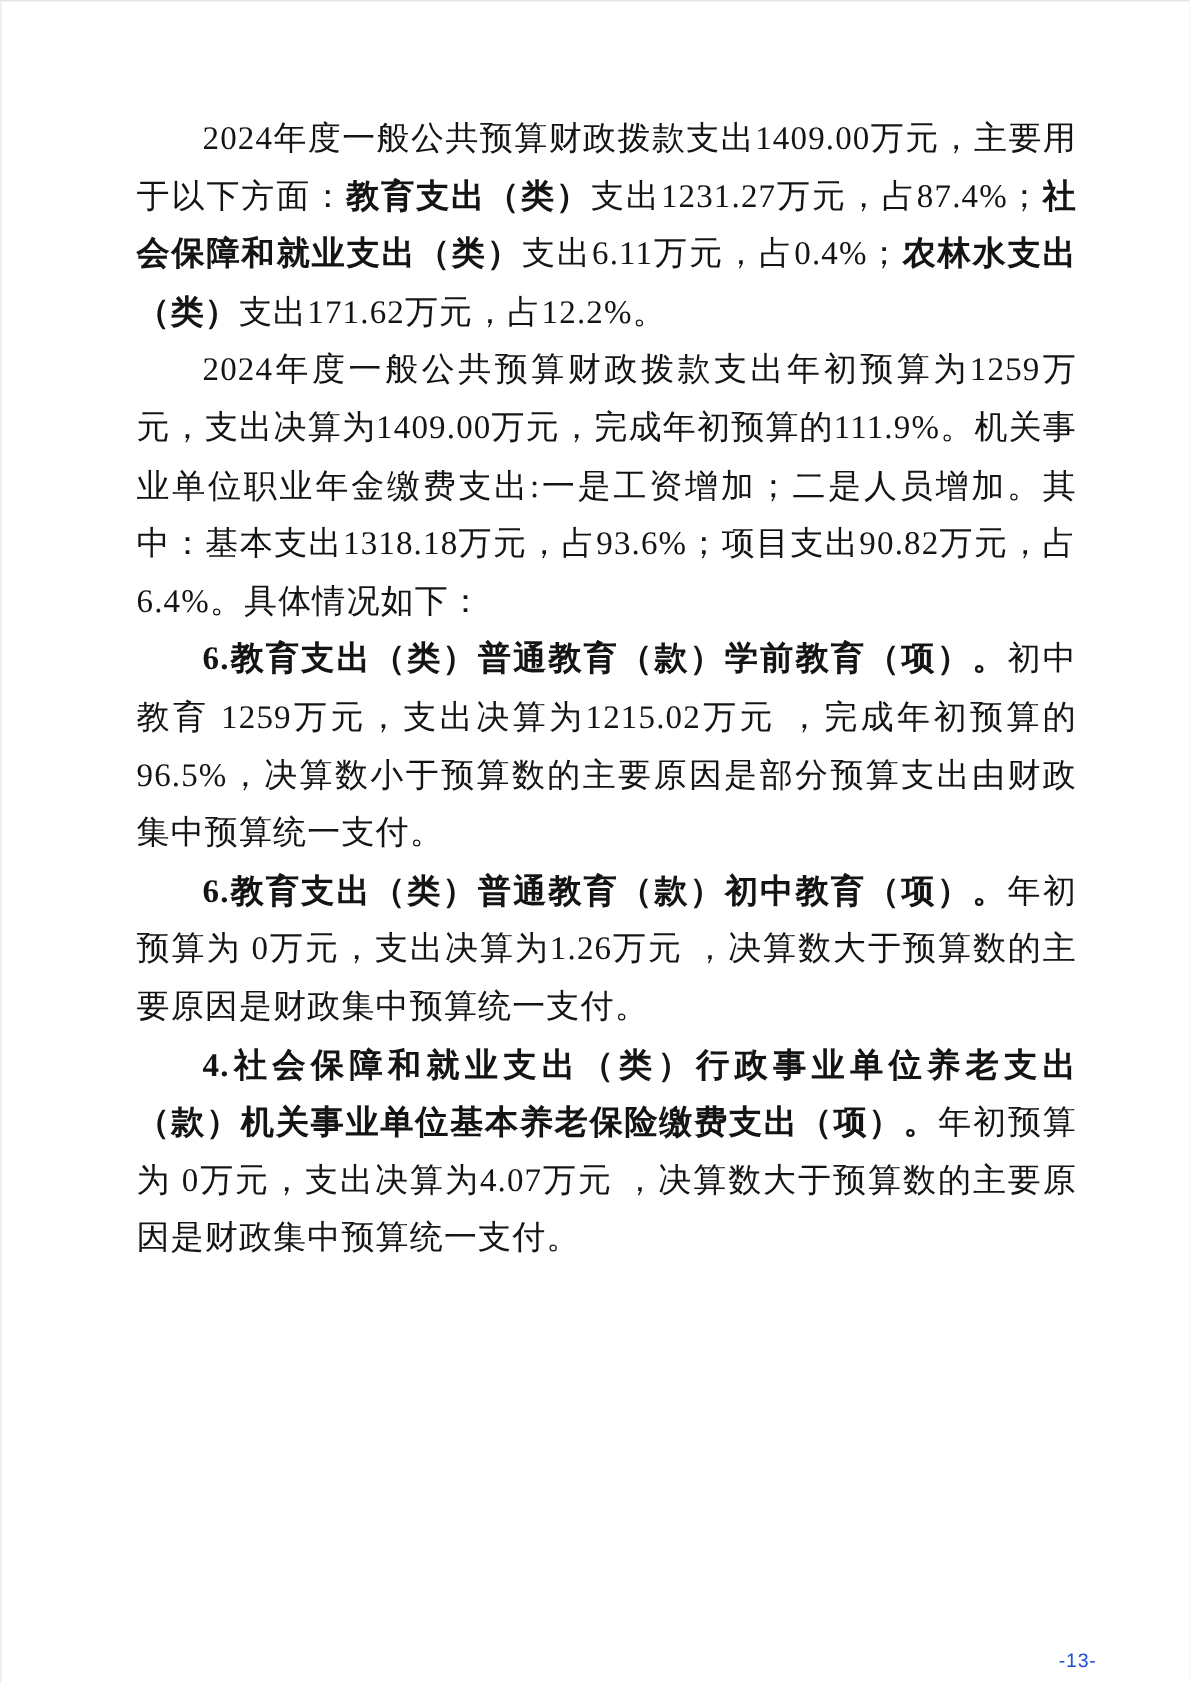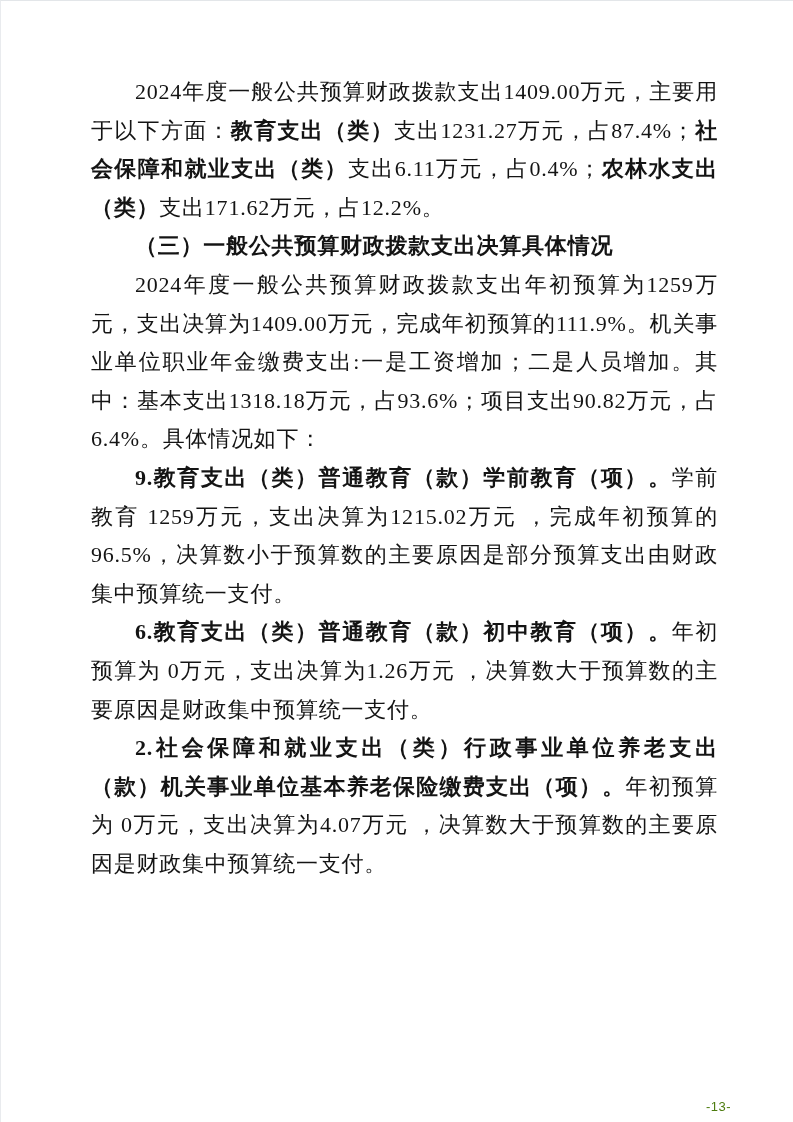--- a/index.html
+++ b/index.html
@@ -35,40 +35,39 @@
     text-indent: 2em;
   }
   .b { font-weight: bold; }
   .heading { font-weight: bold; }
   .footer {
     position: absolute;
     right: 62px;
     bottom: 8px;
     font-size: 13px;
     letter-spacing: 0.5px;
-    color: #4d7c0f;
+    color: #1d4ed8;
     font-family: "Liberation Sans", "DejaVu Sans", sans-serif;
   }
 </style>
 </head>
 <body>
 
 <div class="page">
   <div class="content">
 
     <p><span>2024年度一般公共预算财政拨款支出1409.00万元，主要用于以下方面：</span><span class="b">教育支出（类）</span><span>支出1231.27万元，占87.4%；</span><span class="b">社会保障和就业支出（类）</span><span>支出6.11万元，占0.4%；</span><span class="b">农林水支出（类）</span><span>支出171.62万元，占12.2%。</span></p>
 
-    <p class="heading"><span>（三）一般公共预算财政拨款支出决算具体情况</span></p>
 
     <p><span>2024年度一般公共预算财政拨款支出年初预算为1259万元，支出决算为1409.00万元，完成年初预算的111.9%。机关事业单位职业年金缴费支出:一是工资增加；二是人员增加。其中：基本支出1318.18万元，占93.6%；项目支出90.82万元，占6.4%。具体情况如下：</span></p>
 
-    <p><span class="b">9.教育支出（类）普通教育（款）学前教育（项）。</span><span>学前教育 1259万元，支出决算为1215.02万元 ，完成年初预算的96.5%，决算数小于预算数的主要原因是部分预算支出由财政集中预算统一支付。</span></p>
+    <p><span class="b">6.教育支出（类）普通教育（款）学前教育（项）。</span><span>初中教育 1259万元，支出决算为1215.02万元 ，完成年初预算的96.5%，决算数小于预算数的主要原因是部分预算支出由财政集中预算统一支付。</span></p>
 
     <p><span class="b">6.教育支出（类）普通教育（款）初中教育（项）。</span><span>年初预算为 0万元，支出决算为1.26万元 ，决算数大于预算数的主要原因是财政集中预算统一支付。</span></p>
 
 
-    <p><span class="b">2.社会保障和就业支出（类）行政事业单位养老支出（款）机关事业单位基本养老保险缴费支出（项）。</span><span>年初预算为 0万元，支出决算为4.07万元 ，决算数大于预算数的主要原因是财政集中预算统一支付。</span></p>
+    <p><span class="b">4.社会保障和就业支出（类）行政事业单位养老支出（款）机关事业单位基本养老保险缴费支出（项）。</span><span>年初预算为 0万元，支出决算为4.07万元 ，决算数大于预算数的主要原因是财政集中预算统一支付。</span></p>
 
 
   </div>
 
   <div class="footer">-13-</div>
 </div>
 
 </body></html>

